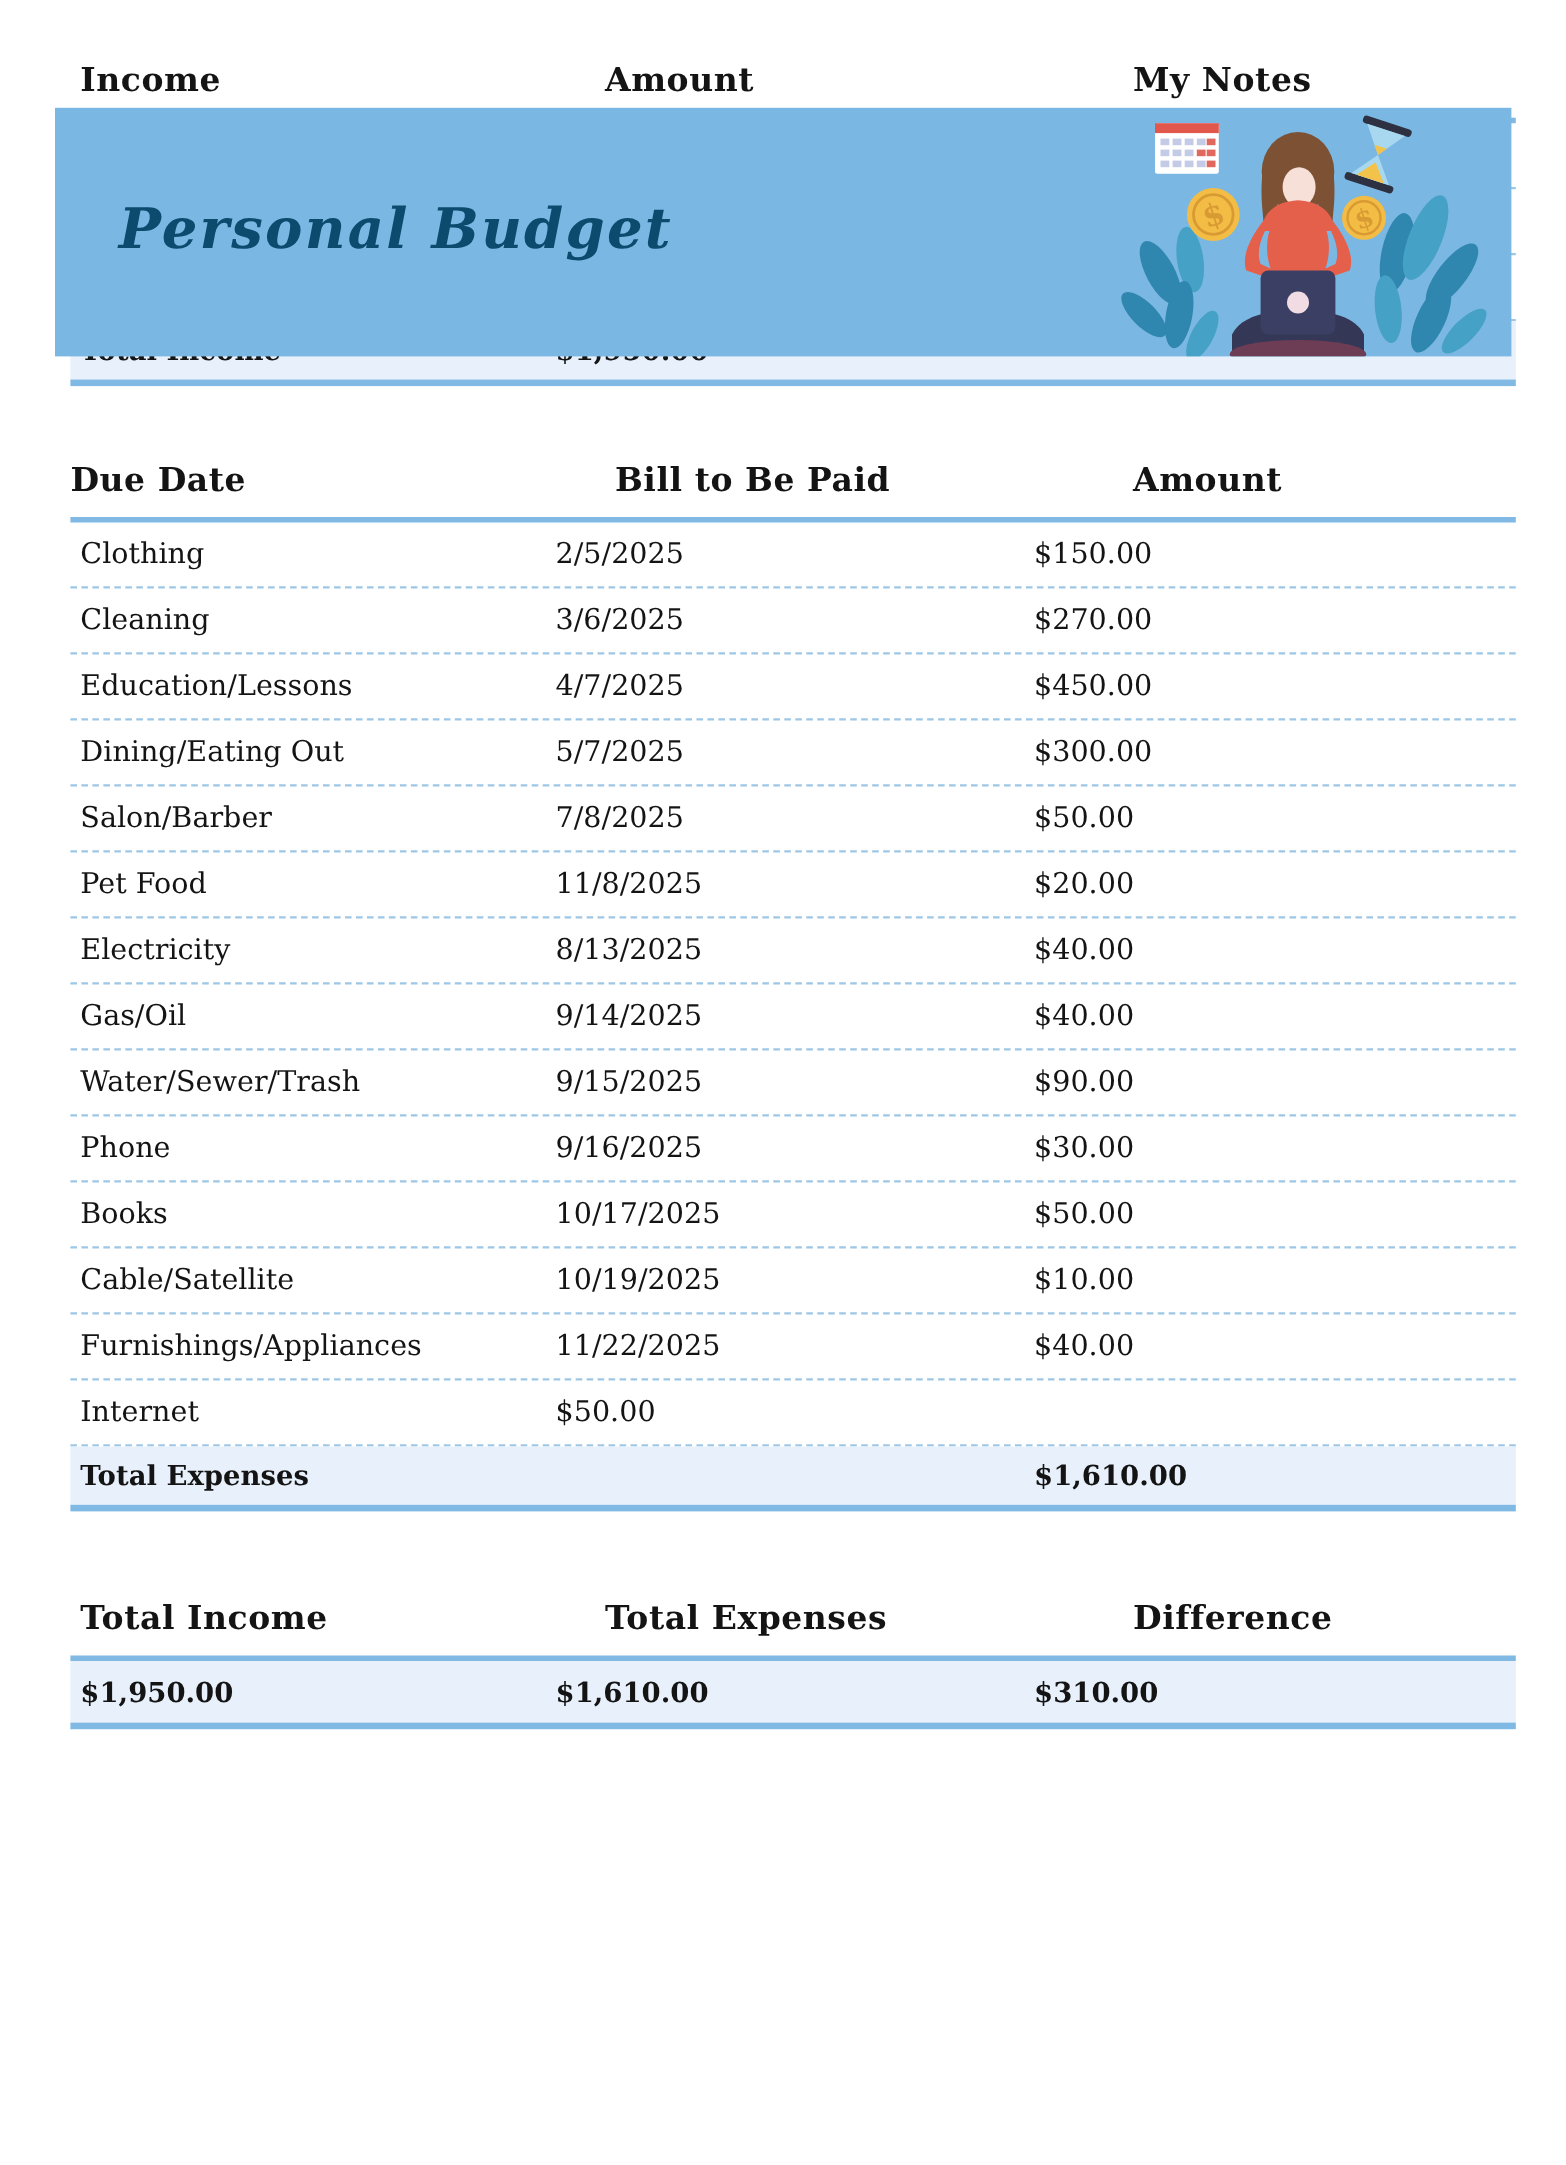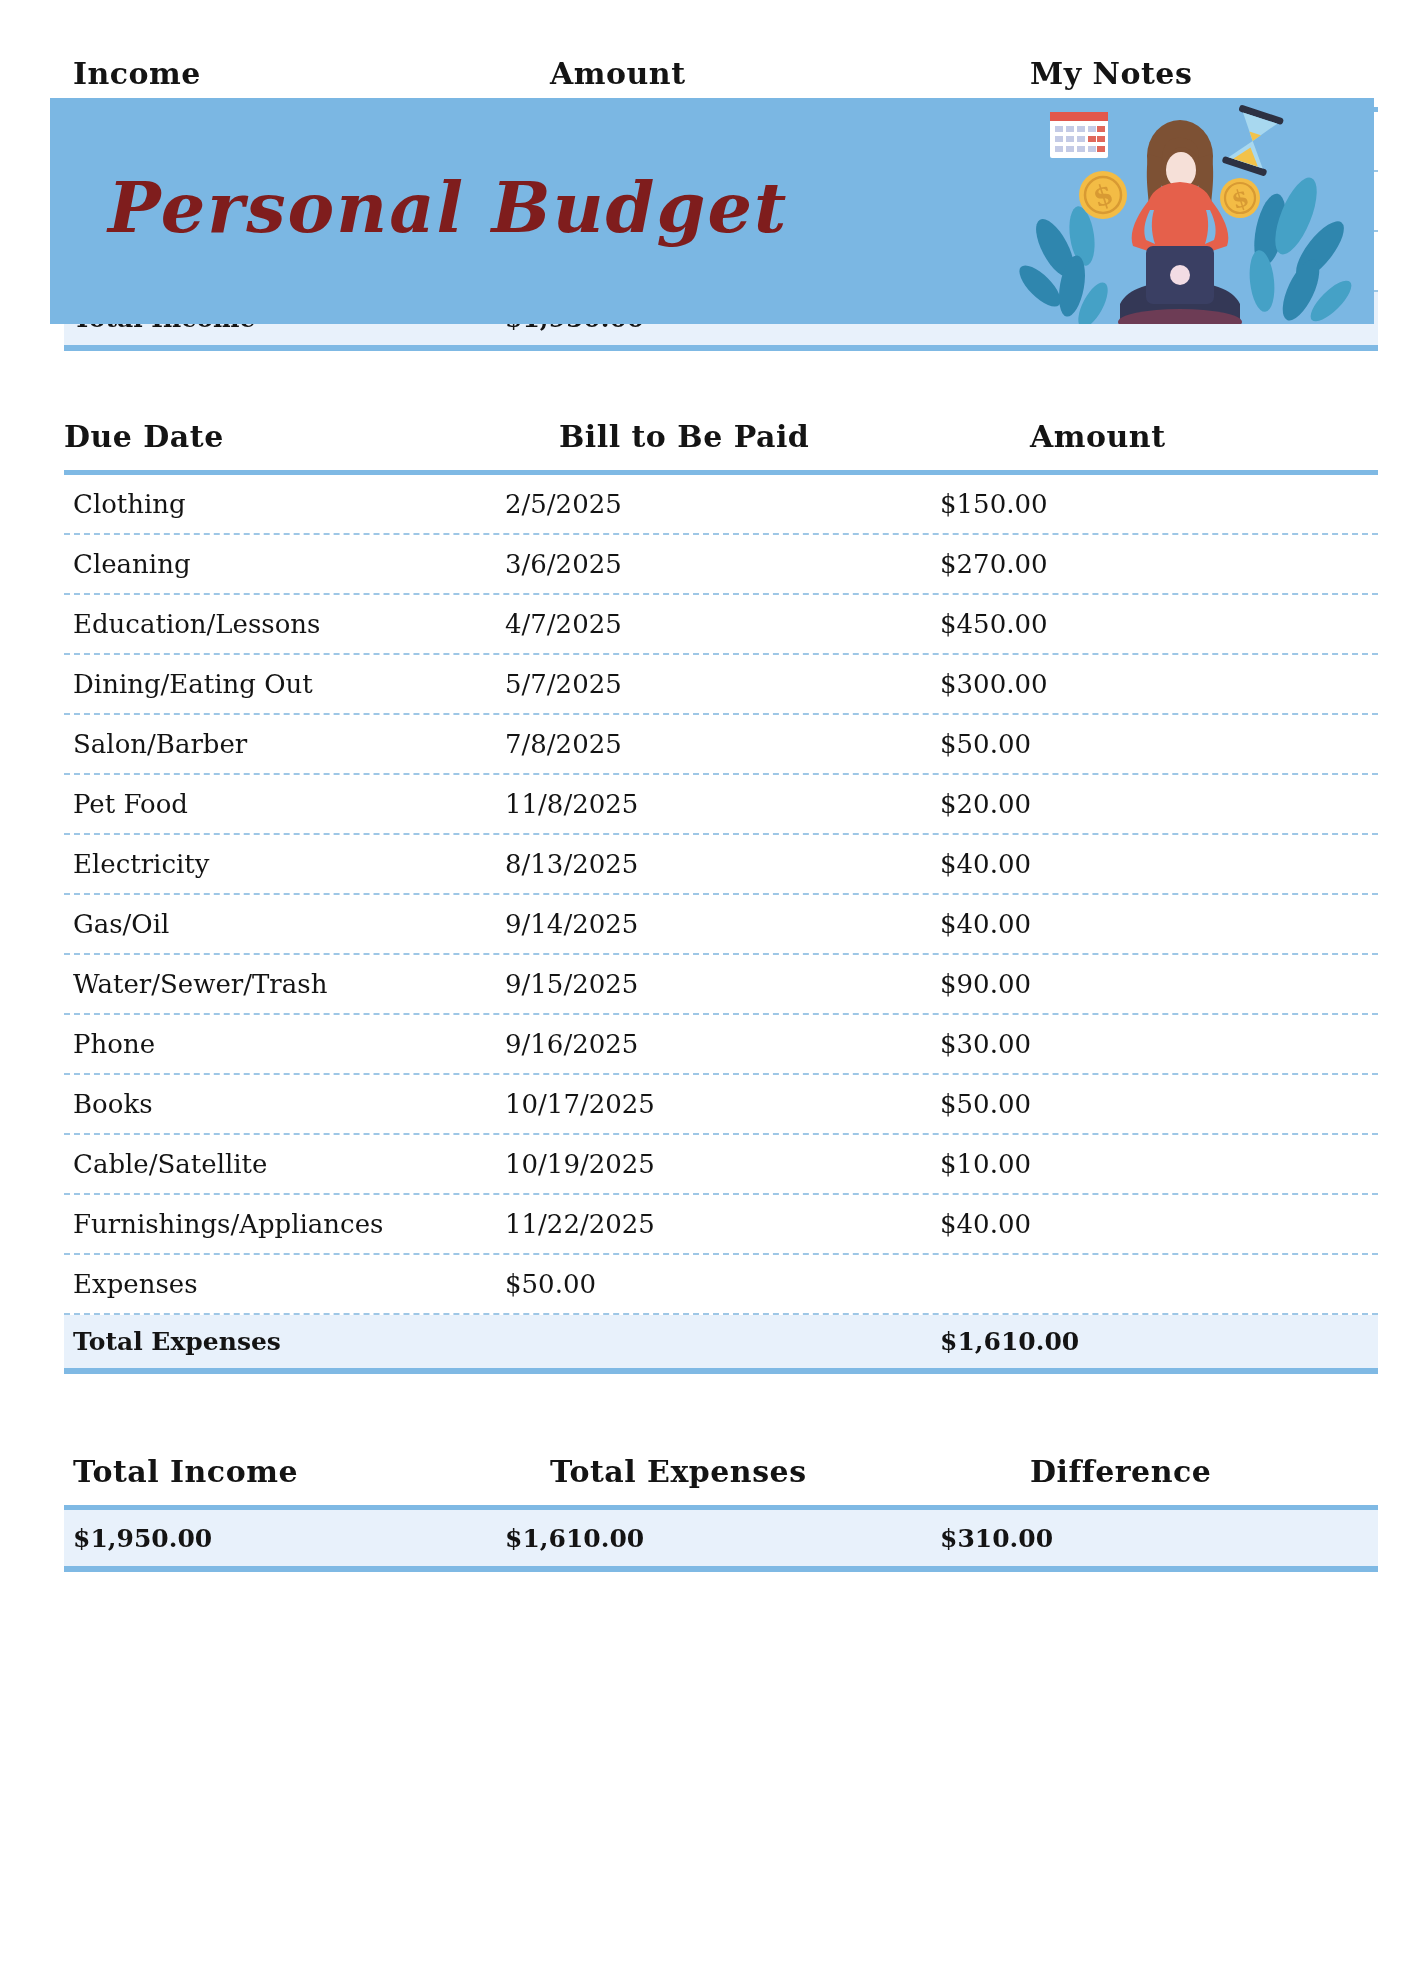--- a/index.html
+++ b/index.html
@@ -8,21 +8,21 @@
     background:#ffffff;color:#141414;
     font-family:"DejaVu Serif", serif;
   }
   
   .banner{
     position:absolute;left:50px;top:98px;width:1324px;height:226px;
     background:#7bb7e3;overflow:hidden;
   }
   .banner-title{
     position:absolute;left:58px;top:50%;transform:translateY(-54%);
-    font-size:70px;font-style:italic;font-weight:700;color:#7f1d1d;
+    font-size:51px;font-style:italic;font-weight:700;color:#0c4a6e;
     letter-spacing:2px;white-space:nowrap;
   }
   .banner-illustration{position:absolute;right:14px;bottom:0;width:360px;height:226px;}
   
   .section{margin-left:64px;width:1314px;}
   .sec-income{margin-top:34px;}
   .sec-bills{margin-top:46px;}
   .sec-summary{margin-top:58px;}
   .grid-row{display:grid;grid-template-columns:441px 435px 1fr;align-items:center;}
   .c1{padding-left:9px;}
@@ -252,21 +252,21 @@
           <div>$10.00</div>
         </div>
 
         <div class="grid-row data-row">
           <div class="c1">Furnishings/Appliances</div>
           <div>11/22/2025</div>
           <div>$40.00</div>
         </div>
 
         <div class="grid-row data-row">
-          <div class="c1">Expenses</div>
+          <div class="c1">Internet</div>
           <div>$50.00</div>
         </div>
       </div>
 
     <div class="grid-row total-row">
       <div class="c1">Total Expenses</div>
       <div></div>
       <div>$1,610.00</div>
     </div>
     <div class="rule-thick"></div>

